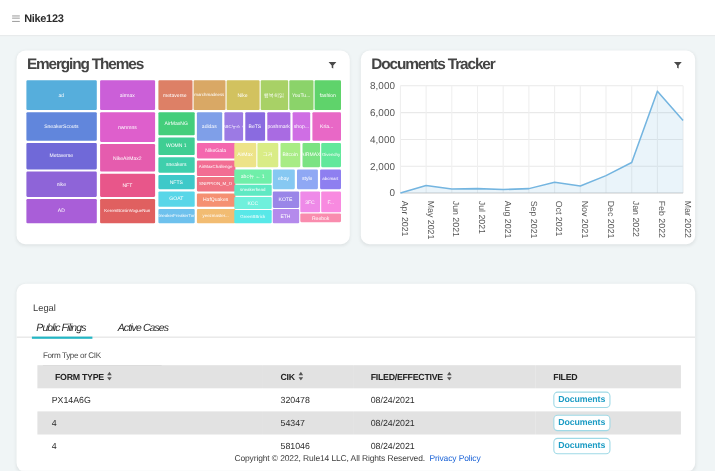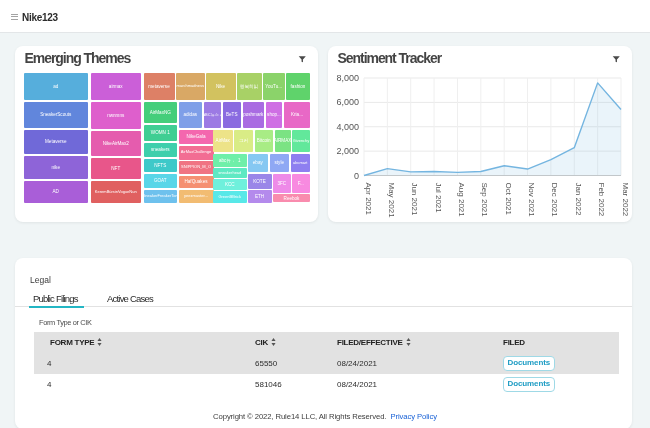--- a/index.html
+++ b/index.html
@@ -11,21 +11,21 @@
 .hdr .user { position:absolute; right:15px; top:12px; font-size:9px; letter-spacing:-.1px; color:#333; }
 .card { position:absolute; background:#fff; border-radius:8px; box-shadow:0 1px 3px rgba(0,0,0,.07); }
 #card-themes { left:15px; top:45.5px; width:303px; height:176px; }
 #card-sent { left:328px; top:45.5px; width:303.5px; height:176px; }
 #card-legal { left:15px; top:234px; width:617px; height:171px; overflow:hidden;margin-top:24px; }
 .ctitle { position:absolute; left:9.5px; top:4px; font-size:14px; color:#444; font-weight:bold; letter-spacing:-1.05px; }
 .funnel { position:absolute; top:9px; }
 .tm { position:absolute; white-space:nowrap; font-size:5px; color:#fff; text-align:center; overflow:hidden; display:flex; align-items:center; justify-content:center; line-height:1.1; border-radius:1px; }
 .legal-lbl { position:absolute; left:15px; top:17px; font-size:8.5px; color:#3a3a3a; }
 .tabs { position:absolute; left:0; top:28px; width:617px; height:21px; border-bottom:1px solid #e2e2e2; }
-.tab { position:absolute; font-size:9.5px; color:#2a2a2a; top:7px; letter-spacing:-.8px; }
+.tab { position:absolute; font-size:9.5px; color:#2a2a2a; top:7px; letter-spacing:-.8px;font-style:italic; }
 .tab1 { left:18px; }
 .tab2 { left:92px;text-align:center; }
 .tabline { position:absolute; left:14px; top:47.5px; width:55px; height:2px; background:#23b6c4; }
 .flabel { position:absolute; left:24px; top:59.5px; font-size:7.4px; letter-spacing:-.35px; color:#4a4a4a; }
 .fline { position:absolute; left:24px; top:74px; width:108px; height:1px; background:#bbb; }
 table.tbl { position:absolute; left:19px; top:74px; width:585px; border-collapse:collapse; font-size:8px; color:#2c2c2c; }
 table.tbl th { background:#e2e2e2; text-align:left; font-size:8px; font-weight:bold; height:21px; padding-left:16px; color:#222; letter-spacing:-.25px; }
 table.tbl td { height:21px; padding-left:16px; } table.tbl td:first-child { padding-left:13px; }
 table.tbl tr.alt td { background:#e2e2e2; }
 .docbtn { display:inline-block; border:1px solid #9fd9e6; color:#1d9cc4; font-weight:bold; border-radius:4px; font-size:8px; line-height:1.35; padding:1px 3.5px; background:#fff; letter-spacing:-.1px; }
@@ -97,21 +97,21 @@
       <div class="tm" style="left:275.5px;top:108.5px;width:19.5px;height:18px;background:#8e7ff0;font-size:4px">abcmart</div>
       <div class="tm" style="left:232.5px;top:128.5px;width:24px;height:14.5px;background:#9a86e8;font-size:4.6px">KOTE</div>
       <div class="tm" style="left:258px;top:128.5px;width:17.5px;height:18.8px;background:#ee8ae8;font-size:4.6px">3FC</div>
       <div class="tm" style="left:276.5px;top:128.5px;width:18.5px;height:18.8px;background:#f88ae0;font-size:4.6px">F...</div>
       <div class="tm" style="left:232.5px;top:144.5px;width:24px;height:12.5px;background:#b48aec;font-size:4.6px">ETH</div>
       <div class="tm" style="left:258px;top:148.8px;width:37px;height:8.2px;background:#f98cae;font-size:4.6px">Reebok</div>
     </div>
 </div>
 
 <div class="card" id="card-sent">
-  <div class="ctitle">Sentiment Tracker</div>
+  <div class="ctitle">Documents Tracker</div>
   <svg class="funnel" style="right:11px" width="8.5" height="9" viewBox="0 0 24 24" fill="#4a4a4a">
       <path d="M2 3h20l-8 9v8l-4-2v-6L2 3z"></path>
     </svg>
   <svg id="chart" width="303" height="176" viewBox="0 0 303 176">
       <text x="31" y="132.5" font-size="9" fill="#555" text-anchor="end">0</text>
       <line x1="36" y1="105.125" x2="293" y2="105.125" stroke="#e9e9e9" stroke-width="1"></line>
       <text x="31" y="108.125" font-size="9" fill="#555" text-anchor="end">2,000</text>
       <line x1="36" y1="80.75" x2="293" y2="80.75" stroke="#e9e9e9" stroke-width="1"></line>
       <text x="31" y="83.75" font-size="9" fill="#555" text-anchor="end">4,000</text>
       <line x1="36" y1="56.375" x2="293" y2="56.375" stroke="#e9e9e9" stroke-width="1"></line>
@@ -167,23 +167,29 @@
       <th style="width:82px">CIK<svg class="sortg" width="5" height="8" viewBox="0 0 8 13">
               <path d="M4 0l3.4 5H.6z" fill="#555"></path>
               <path d="M4 13L.6 8h6.8z" fill="#555"></path>
             </svg></th>
       <th style="width:166px">FILED/EFFECTIVE<svg class="sortg" width="5" height="8" viewBox="0 0 8 13">
               <path d="M4 0l3.4 5H.6z" fill="#555"></path>
               <path d="M4 13L.6 8h6.8z" fill="#555"></path>
             </svg></th>
       <th>FILED</th>
     </tr>
+    <tr>
+          <td>PX14A6G</td>
+          <td>320478</td>
+          <td>08/24/2021</td>
+          <td><span class="docbtn">Documents</span></td>
+        </tr>
     <tr class="alt">
           <td>4</td>
-          <td>65550</td>
+          <td>54347</td>
           <td>08/24/2021</td>
           <td><span class="docbtn">Documents</span></td>
         </tr>
     <tr>
           <td>4</td>
           <td>581046</td>
           <td>08/24/2021</td>
           <td><span class="docbtn">Documents</span></td>
         </tr>
   </tbody>

